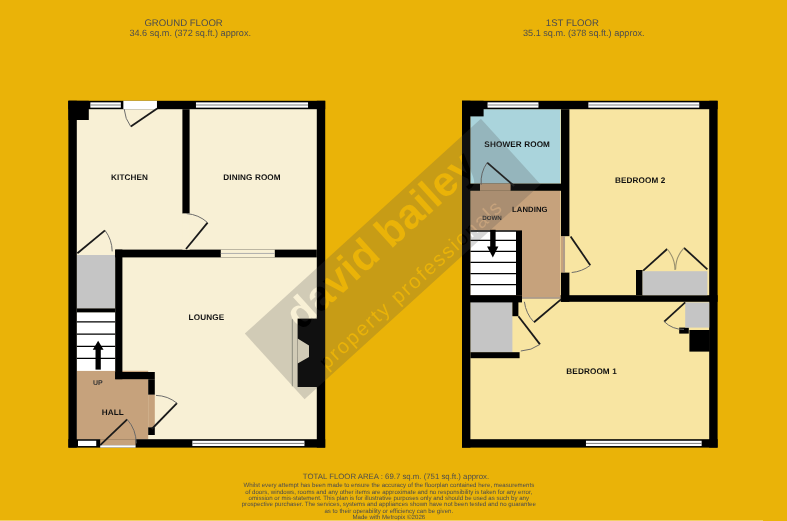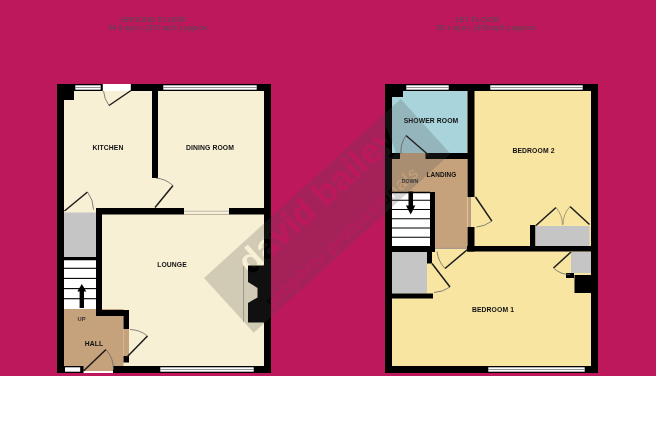--- a/index.html
+++ b/index.html
@@ -1,16 +1,16 @@
 <!DOCTYPE html>
 <html><head>
 <meta charset="utf-8">
 <style>
   html,body{margin:0;padding:0;background:#ffffff;}
-  #page{position:relative;width:656px;height:376px;background:#be185d;overflow:hidden;
+  #page{position:relative;width:656px;height:434px;background:#eab308;overflow:hidden;
         font-family:"Liberation Sans", sans-serif;}
   svg{position:absolute;left:0;top:0;}
   text{font-family:"Liberation Sans", sans-serif;}
 </style>
 </head>
 <body>
 <div id="page">
 <svg width="656" height="434" viewBox="0 0 656 434">
 
 <g>

